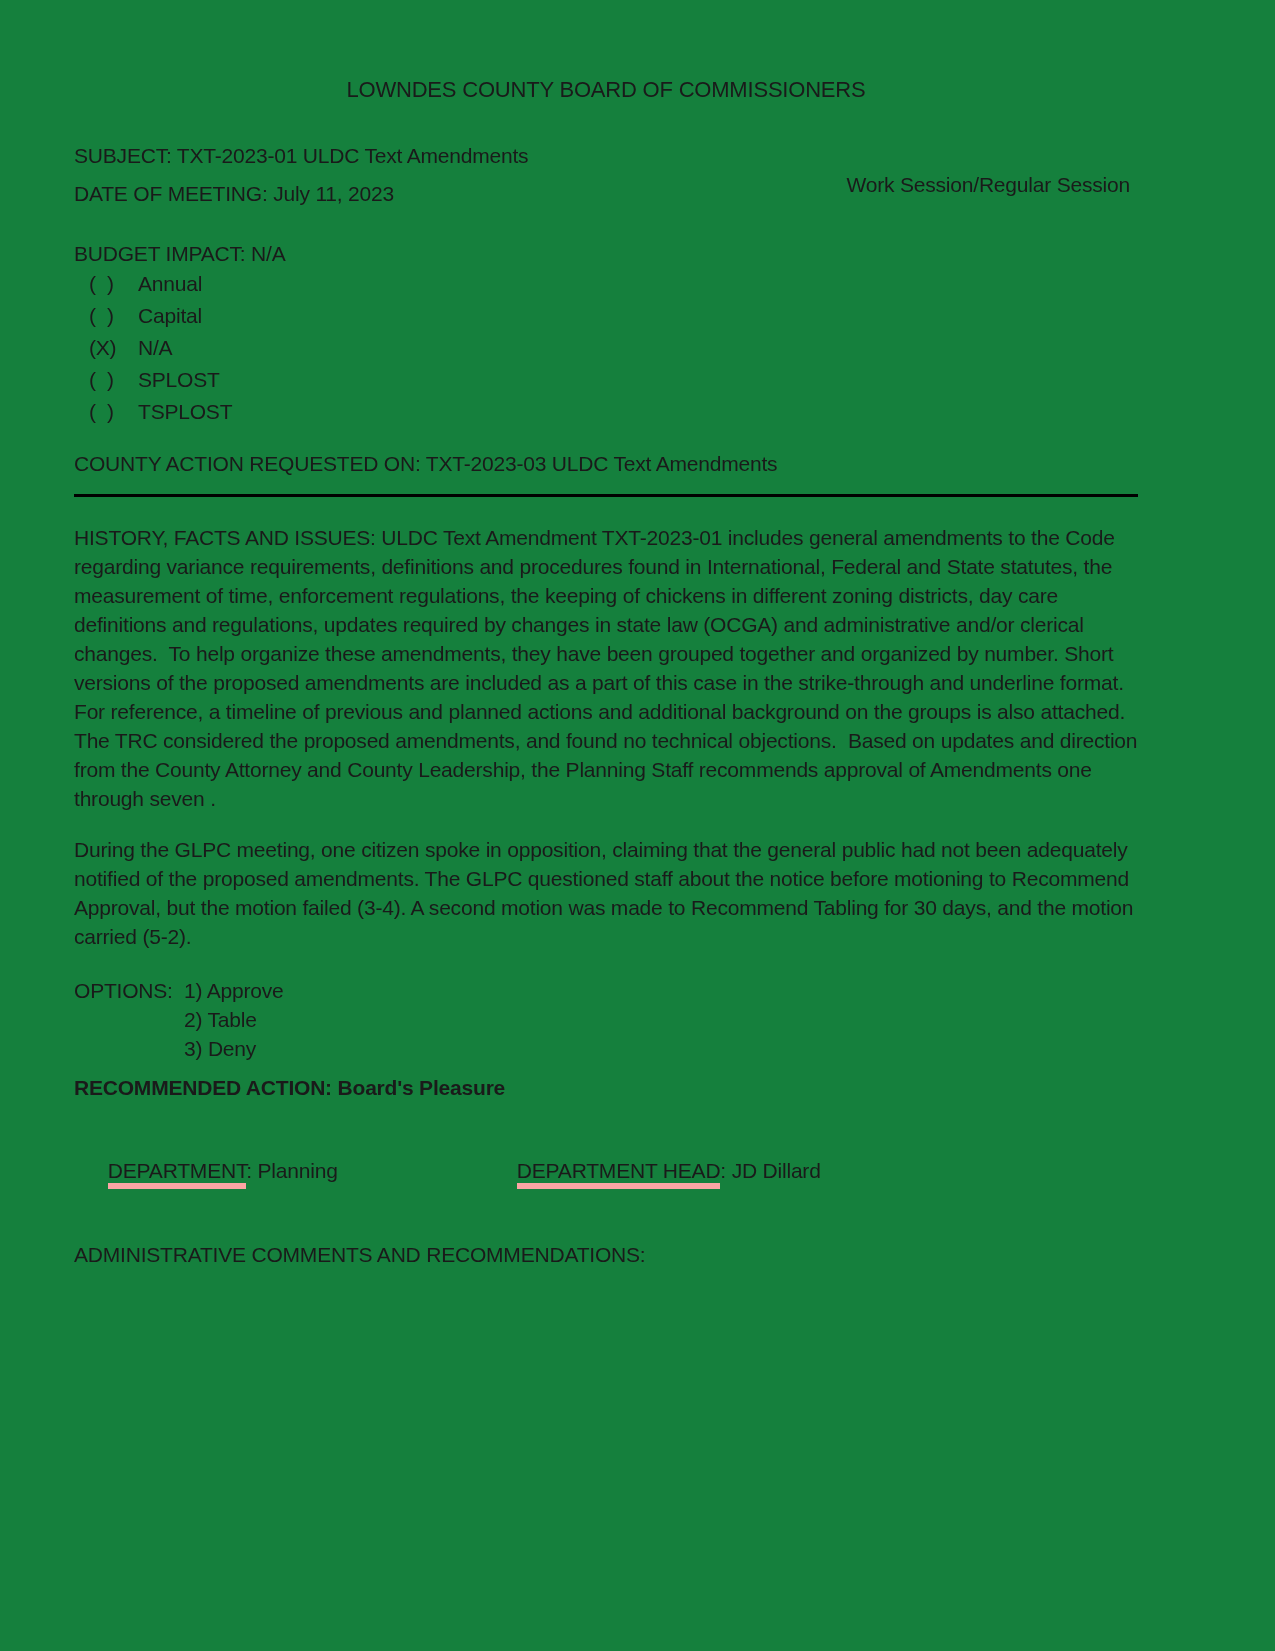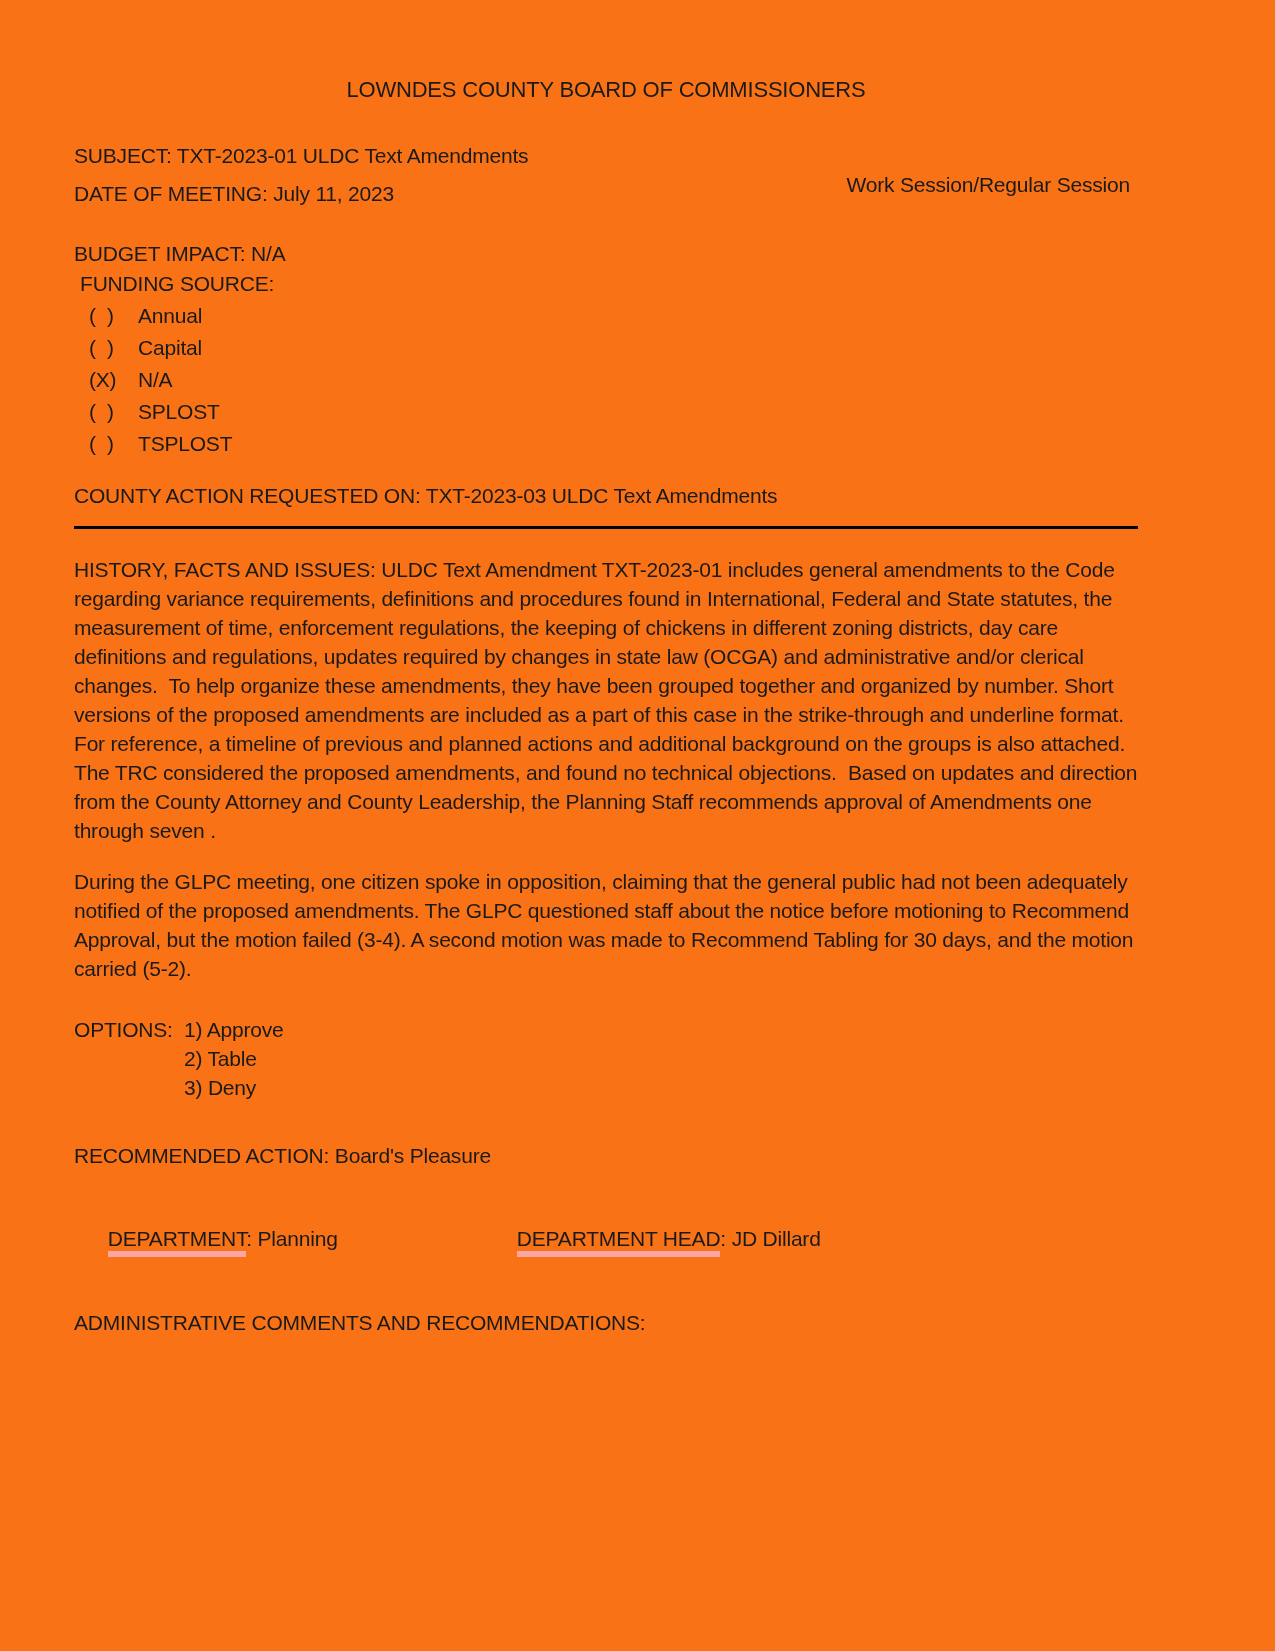--- a/index.html
+++ b/index.html
@@ -12,21 +12,21 @@
     height: 1651px;
     font-family: "Liberation Sans", sans-serif;
     color: #1a1a1a;
     overflow: hidden;
   }
   .page {
     box-sizing: border-box;
     width: 1275px;
     height: 1651px;
     padding: 74px 137px 0 74px;
-    background: #f97316;
+    background: #15803d;
   }
   .doc-header {
     text-align: center;
     font-size: 22px;
     line-height: 31px;
     letter-spacing: -0.2px;
   }
   .line {
     font-size: 21px;
     line-height: 29px;
@@ -64,25 +64,25 @@
   .county-action { margin-top: 21px; }
   .rule {
     border: none;
     border-top: 3px solid #000000;
     margin: 16px 0 0 0;
   }
   .para { margin-top: 26px; }
   .para2 { margin-top: 22px; }
   .options-block {
     display: flex;
-    margin-top: 32px;
+    margin-top: 25px;
   }
   .options-label-col { width: 110px; }
   .options-items-col { }
-  .recommended-line { margin-top: 39px; }
+  .recommended-line { margin-top: 10px; font-weight: bold; }
   .department-row {
     display: flex;
     margin-top: 25px;
   }
   .department-col { width: 409px; }
   .u-label {
     border-bottom: 6px solid #fca5a5;
     padding-bottom: 1px;
   }
   .admin-line { margin-top: 26px; }
@@ -99,21 +99,20 @@
   <div class="line subject-line">SUBJECT: TXT-2023-01 ULDC Text Amendments</div>
 
   <div class="meeting-row">
     <div class="line">DATE OF MEETING: July 11, 2023</div>
     <div class="session-type">Work Session/Regular Session</div>
   </div>
 
   <div class="line budget-line">BUDGET IMPACT: N/A</div>
 
   <div class="funding-section">
-    <div class="funding-label">FUNDING SOURCE:</div>
 
     <div class="funding-option">
       <span class="funding-mark">(  )</span>
       <span>Annual</span>
     </div>
     <div class="funding-option">
       <span class="funding-mark">(  )</span>
       <span>Capital</span>
     </div>
     <div class="funding-option">

